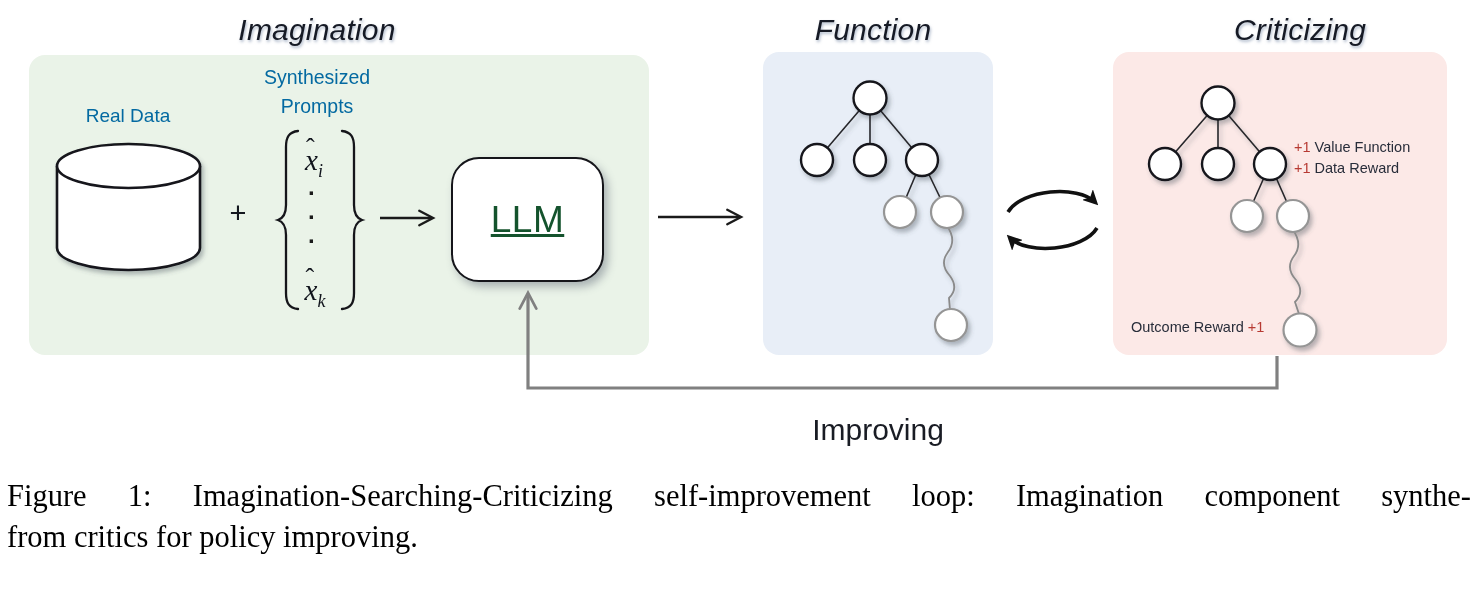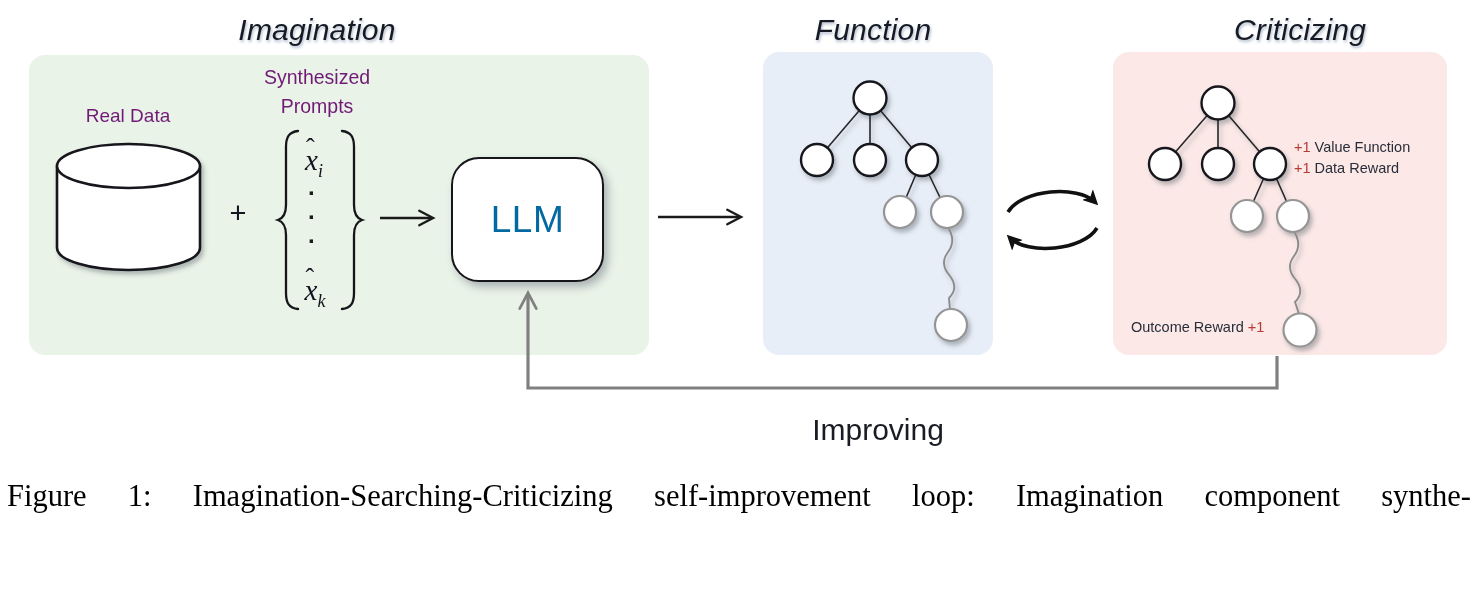--- a/index.html
+++ b/index.html
@@ -19,21 +19,21 @@
     text-shadow: 1px 2px 3px rgba(110,130,160,0.55);
     white-space: nowrap;
     font-style: italic;
   }
   .title-imagination { left: 317px; }
   .title-searching   { left: 873px; }
   .title-criticizing { left: 1262px; margin-left: 38px; }
 
   .diagram-label {
     position: absolute; transform: translateX(-50%);
-    color: #701a75; white-space: nowrap; text-align: center;
+    color: #0369a1; white-space: nowrap; text-align: center;
   }
   .real-data-label   { left: 128px; top: 105px; font-size: 19px; }
   .synth-label       { left: 317px; top: 63px;  font-size: 19.5px; line-height: 29px; }
   .improving-label   { left: 878px; top: 413px; font-size: 30px; color: #191c24; }
 
   
   .math { font-family: "Liberation Serif", serif; font-style: italic; color: #10131c; }
   .db-math  { position: absolute; left: 128px; top: 194px; transform: translateX(-50%); font-size: 30px; white-space: nowrap; }
   .db-math sub, .prompt-sym sub { font-size: 0.62em; }
   .plus-sign { position: absolute; left: 238px; top: 197px; transform: translateX(-50%); font-size: 29px; color: #14171f; }
@@ -49,21 +49,21 @@
           font-size: 24px; font-weight: bold; color: #1a1a1a; line-height: 10px; }
   .vdot-1 { top: 188px; } .vdot-2 { top: 212px; } .vdot-3 { top: 236px; }
 
   
   .llm-box {
     position: absolute; left: 451px; top: 157px; width: 153px; height: 125px;
     background: #ffffff; border: 2.5px solid #15151a; border-radius: 28px;
     box-shadow: 4px 5px 8px rgba(90,100,115,0.45);
     display: flex; align-items: center; justify-content: center;
   }
-  .llm-box .llm-text { font-size: 37px; color: #0369a1; letter-spacing: 0.5px; }
+  .llm-box .llm-text { font-size: 37px; color: #14532d; letter-spacing: 0.5px; text-decoration: underline; }
 
   
   .annot { position: absolute; font-size: 14.5px; white-space: nowrap; color: #282d3a; }
   .annot-vf { left: 1294px; top: 137px; line-height: 20.5px; }
   .annot-outcome { left: 1131px; top: 319px; }
   .red { color: #b73a33; }
   .annot .sp { display: inline-block; width: 4px; }
 
   
   svg.overlay { position: absolute; left: 0; top: 0; width: 1480px; height: 609px; z-index: 3; pointer-events: none; }
@@ -190,13 +190,14 @@
       <circle cx="1293" cy="216" r="16" stroke="#959595" stroke-width="2.2"></circle>
       <circle cx="1300" cy="330" r="16.5" stroke="#959595" stroke-width="2.2"></circle>
     </g>
   </g>
 
   <path d="M 1277 356 L 1277 388 L 528 388 L 528 294" fill="none" stroke="#808080" stroke-width="3.2" marker-end="url(#chevGray)"></path>
 </svg>
 
 <div class="caption">
   <div class="just">Figure 1: Imagination-Searching-Criticizing self-improvement loop: Imagination component synthe-</div>
+  <div>from critics for policy improving.</div>
 </div>
 
 </body></html>

